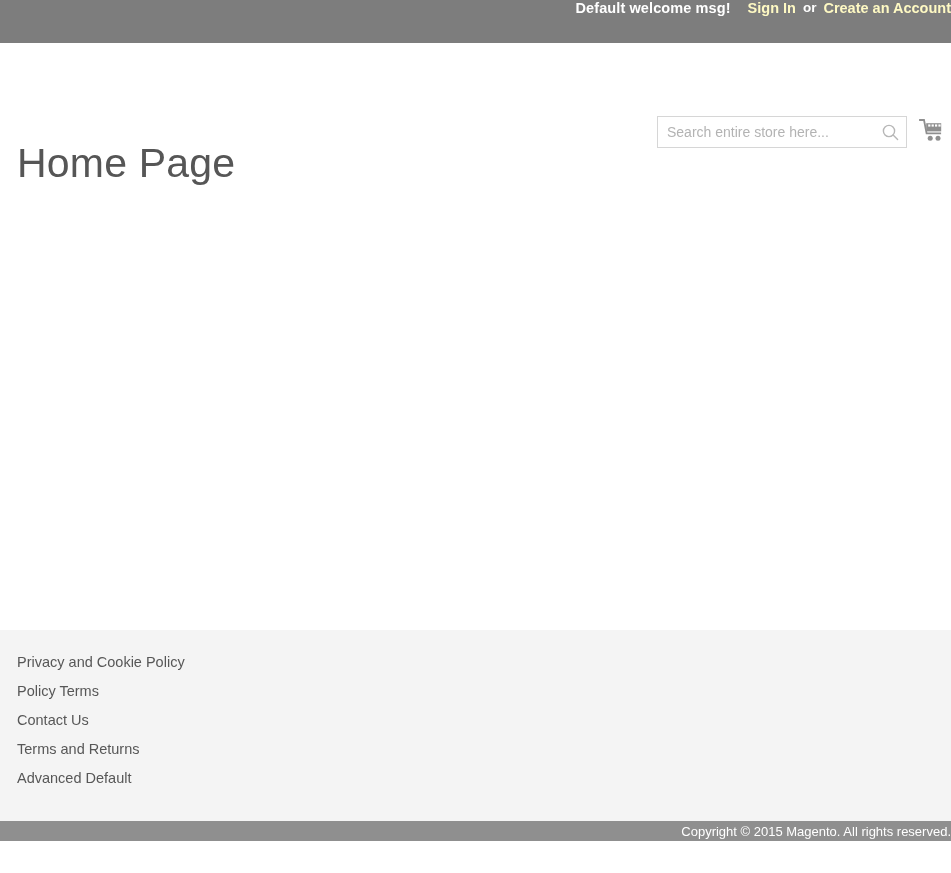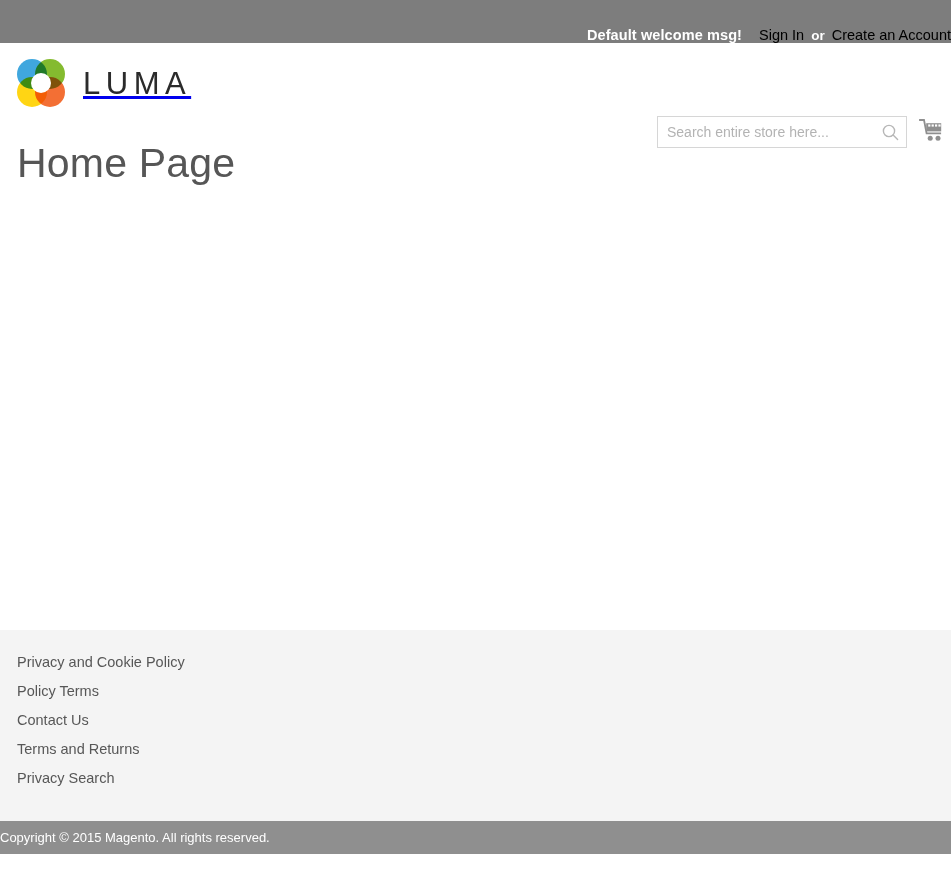--- a/index.html
+++ b/index.html
@@ -23,36 +23,36 @@
   .top-panel {
     height: 43px;
     background: #7d7d7d;
     display: flex;
     align-items: center;
     justify-content: flex-end;
     padding-right: 0px;
   }
   .top-panel-inner {
     display: flex;
-    align-items: flex-end;
+    align-items: flex-start;
     height: 100%;
     padding-right: 0px;
   }
   .welcome-msg {
     color: #ffffff;
     font-size: 14.5px;
     font-weight: bold;
     letter-spacing: 0.1px;
     margin-right: 17px;
     white-space: nowrap;
   }
   .top-link {
-    color: #000000;
-    font-size: 14.5px;
-    font-weight: normal;
+    color: #fef9c3;
+    font-size: 14.5px;
+    font-weight: bold;
     text-decoration: none;
     white-space: nowrap;
   }
   .top-sep {
     color: #ffffff;
     font-size: 13.5px;
     font-weight: bold;
     margin: 0 7px;
     white-space: nowrap;
   }
@@ -190,54 +190,44 @@
   .footer-links li { margin: 0 0 13px 0; }
   .footer-link {
     color: #575757;
     text-decoration: none;
     font-size: 14.5px;
   }
 
   
   .copyright {
     background: #8f8f8f;
-    height: 33px;
-    display: flex;
-    align-items: center;
-    justify-content: flex-start;
+    height: 20px;
+    display: flex;
+    align-items: center;
+    justify-content: flex-end;
   }
   .copyright span {
     color: #ffffff;
     font-size: 13px;
   }
 </style>
 </head>
 <body>
 
 <div class="top-panel">
   <div class="top-panel-inner">
     <span class="welcome-msg">Default welcome msg!</span>
     <a href="#" class="top-link">Sign In</a>
     <span class="top-sep">or</span>
     <a href="#" class="top-link">Create an Account</a>
   </div>
 </div>
 
 <div class="header">
 
-  <a href="#" class="logo">
-    <span class="logo-mark">
-      <span class="petal p-blue"></span>
-      <span class="petal p-green"></span>
-      <span class="petal p-orange"></span>
-      <span class="petal p-yellow"></span>
-      <span class="hole"></span>
-    </span>
-    <span class="logo-word">LUMA</span>
-  </a>
 
   <div class="search-wrap">
     <input type="text" class="search-input" placeholder="Search entire store here..." style="">
     <button class="search-btn">
       <svg width="17" height="17" viewBox="0 0 17 17">
         <circle cx="7" cy="7" r="5.6" fill="none" stroke="#b7b7b7" stroke-width="1.4"></circle>
         <line x1="11.1" y1="11.1" x2="15.6" y2="15.6" stroke="#b7b7b7" stroke-width="1.4" stroke-linecap="round"></line>
       </svg>
     </button>
   </div>
@@ -270,21 +260,21 @@
     <li>
       <a href="#" class="footer-link">Policy Terms</a>
     </li>
     <li>
       <a href="#" class="footer-link">Contact Us</a>
     </li>
     <li>
       <a href="#" class="footer-link">Terms and Returns</a>
     </li>
     <li>
-      <a href="#" class="footer-link">Privacy Search</a>
+      <a href="#" class="footer-link">Advanced Default</a>
     </li>
   </ul>
 
 </div>
 
 <div class="copyright">
   <span>Copyright © 2015 Magento. All rights reserved.</span>
 </div>
 
 </body></html>

